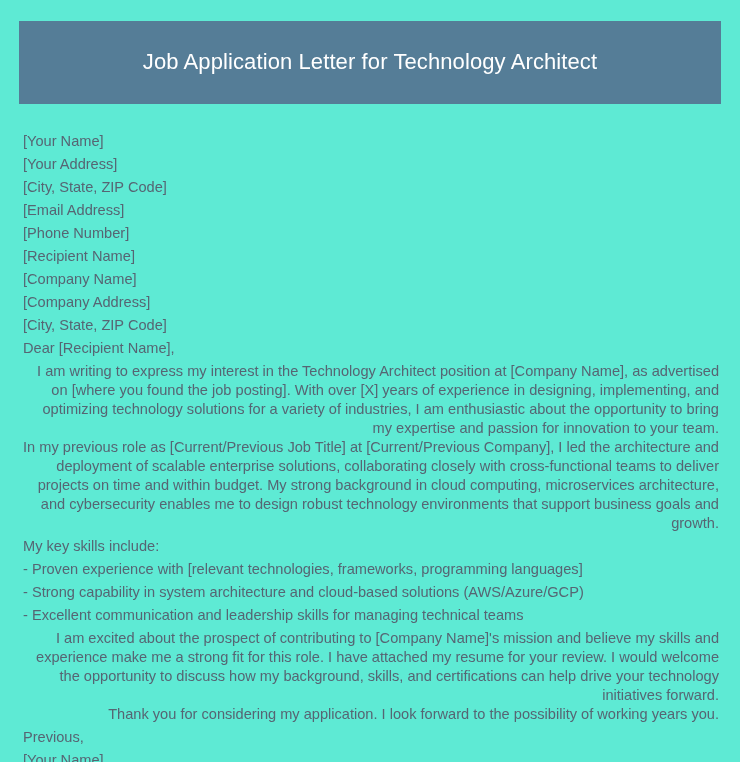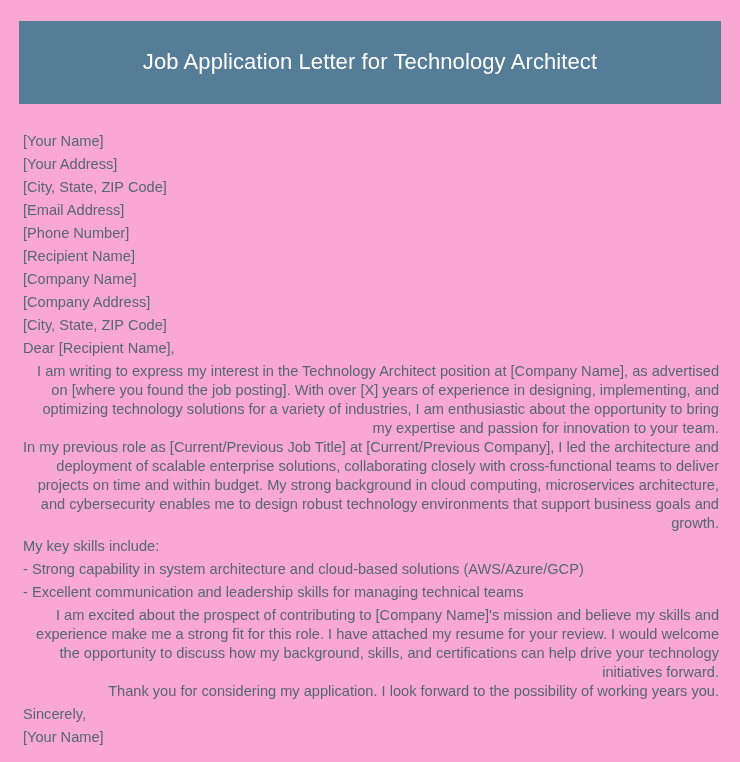--- a/index.html
+++ b/index.html
@@ -11,21 +11,21 @@
     width: 740px;
     height: 762px;
     background: #ffffff;
     font-family: "Liberation Sans", sans-serif;
     overflow: hidden;
   }
   .page {
     position: relative;
     width: 740px;
     height: 762px;
-    background: #f9a8d4;
+    background: #5eead4;
   }
   .letter-header {
     position: absolute;
     left: 19px;
     top: 21px;
     width: 702px;
     height: 83px;
     background: #557d97;
     display: flex;
     align-items: center;
@@ -95,25 +95,26 @@
 
     <div class="line">Dear [Recipient Name],</div>
 
     <p class="para">I am writing to express my interest in the Technology Architect position at [Company Name], as advertised on [where you found the job posting]. With over [X] years of experience in designing, implementing, and optimizing technology solutions for a variety of industries, I am enthusiastic about the opportunity to bring my expertise and passion for innovation to your team.</p>
 
     <p class="para">In my previous role as [Current/Previous Job Title] at [Current/Previous Company], I led the architecture and deployment of scalable enterprise solutions, collaborating closely with cross-functional teams to deliver projects on time and within budget. My strong background in cloud computing, microservices architecture, and cybersecurity enables me to design robust technology environments that support business goals and growth.</p>
 
     <div class="line">My key skills include:</div>
 
     <div class="block">
+      <div class="line">- Proven experience with [relevant technologies, frameworks, programming languages]</div>
       <div class="line">- Strong capability in system architecture and cloud-based solutions (AWS/Azure/GCP)</div>
       <div class="line">- Excellent communication and leadership skills for managing technical teams</div>
     </div>
 
     <p class="para">I am excited about the prospect of contributing to [Company Name]'s mission and believe my skills and experience make me a strong fit for this role. I have attached my resume for your review. I would welcome the opportunity to discuss how my background, skills, and certifications can help drive your technology initiatives forward.</p>
 
     <p class="para">Thank you for considering my application. I look forward to the possibility of working years you.</p>
 
-    <div class="line">Sincerely,</div>
+    <div class="line">Previous,</div>
     <div class="line">[Your Name]</div>
 
   </div>
 </div>
 
 </body></html>

